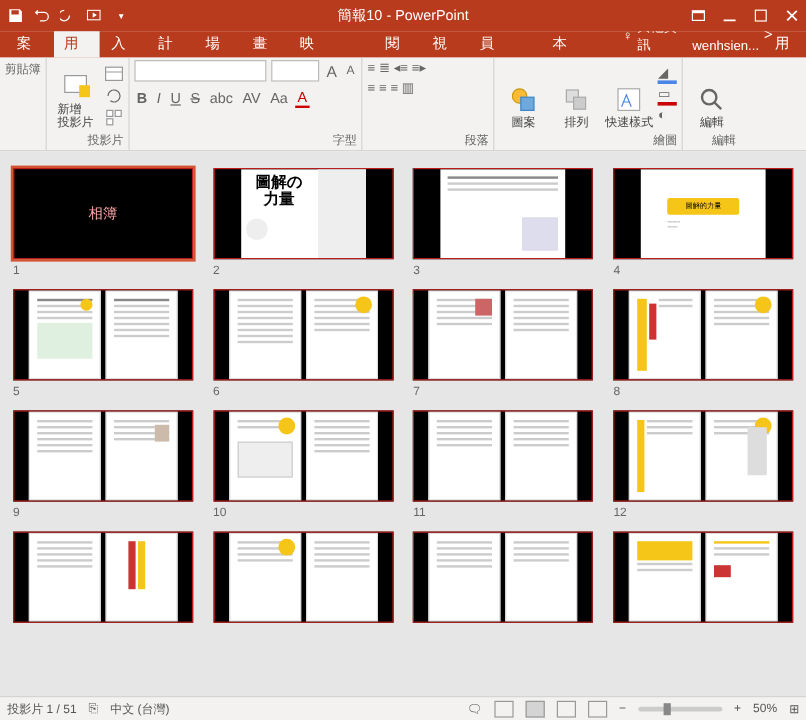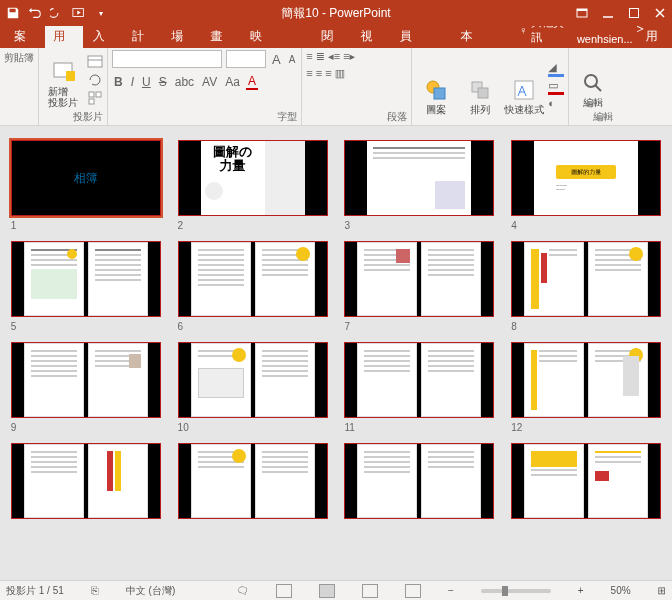--- a/index.html
+++ b/index.html
@@ -45,25 +45,25 @@
   .num { font-size: 10px; color: #666; margin-top: 4px; }
   .page { width: 60px; height: 74px; background: #fff; border:1px solid #ddd; position:relative; overflow:hidden; }
   .page + .page { margin-left: 4px; }
   .pagecontent { position:absolute; inset:6px; }
   .line { height:2px; background:#ccc; margin-bottom:3px; }
   .line.y { background:#f5c518; }
   .line.dk { background:#888; }
   .dot { width:22px; height:22px; border-radius:50%; background:#f5c518; position:absolute; }
   .block { position:absolute; background:#ccc; }
 
-  .slide1txt { color:#0369a1; font-size:12px; }
+  .slide1txt { color:#fca5a5; font-size:12px; }
   .slide2txt { color:#000; font-size:13px; font-weight:bold; line-height:1.1; text-align:center;}
 
   
-  .status { position: absolute; bottom:0; left:0; right:0; height:20px; background:#f3f2f1; border-top:1px solid #d4d4d4; display:flex; align-items:center; padding: 0 6px; font-size:10px; color:#555; gap:27px;}
+  .status { position: absolute; bottom:0; left:0; right:0; height:20px; background:#f3f2f1; border-top:1px solid #d4d4d4; display:flex; align-items:center; padding: 0 6px; font-size:10px; color:#555; gap:10px;}
   .status .spacer { flex:1; }
   .viewbtn { width:16px; height:14px; border:1px solid #999; display:inline-block; }
   .viewbtn.active { background:#d4d4d4; }
   .zoomslider { width:70px; height:4px; background:#ccc; position:relative; border-radius:2px;}
   .zoomslider::after { content:''; position:absolute; left:30%; top:-3px; width:6px; height:10px; background:#888;}
 </style>
 </head>
 <body>
 
 <div class="titlebar">
@@ -228,20 +228,21 @@
             <path d="M6 18l4-10 4 10M7 14h6" stroke="#4a86e8" fill="none"></path>
           </svg>
         <span class="lab">快速樣式</span>
       </div>
       <div class="col">
         <span class="minicon" style="border-bottom:3px solid #4a86e8;">◢</span>
         <span class="minicon" style="border-bottom:3px solid #c00;">▭</span>
         <span class="minicon">◐</span>
       </div>
     </div>
+    <div class="glabel">繪圖</div>
   </div>
 
   <div class="group" style="border-right:none;">
     <div class="ctrls">
       <div class="bigbtn">
         <svg class="ic" viewBox="0 0 24 24">
             <circle cx="10" cy="10" r="6" fill="none" stroke="#666" stroke-width="2"></circle>
             <line x1="14" y1="14" x2="20" y2="20" stroke="#666" stroke-width="2"></line>
           </svg>
         <span class="lab">編輯</span>

